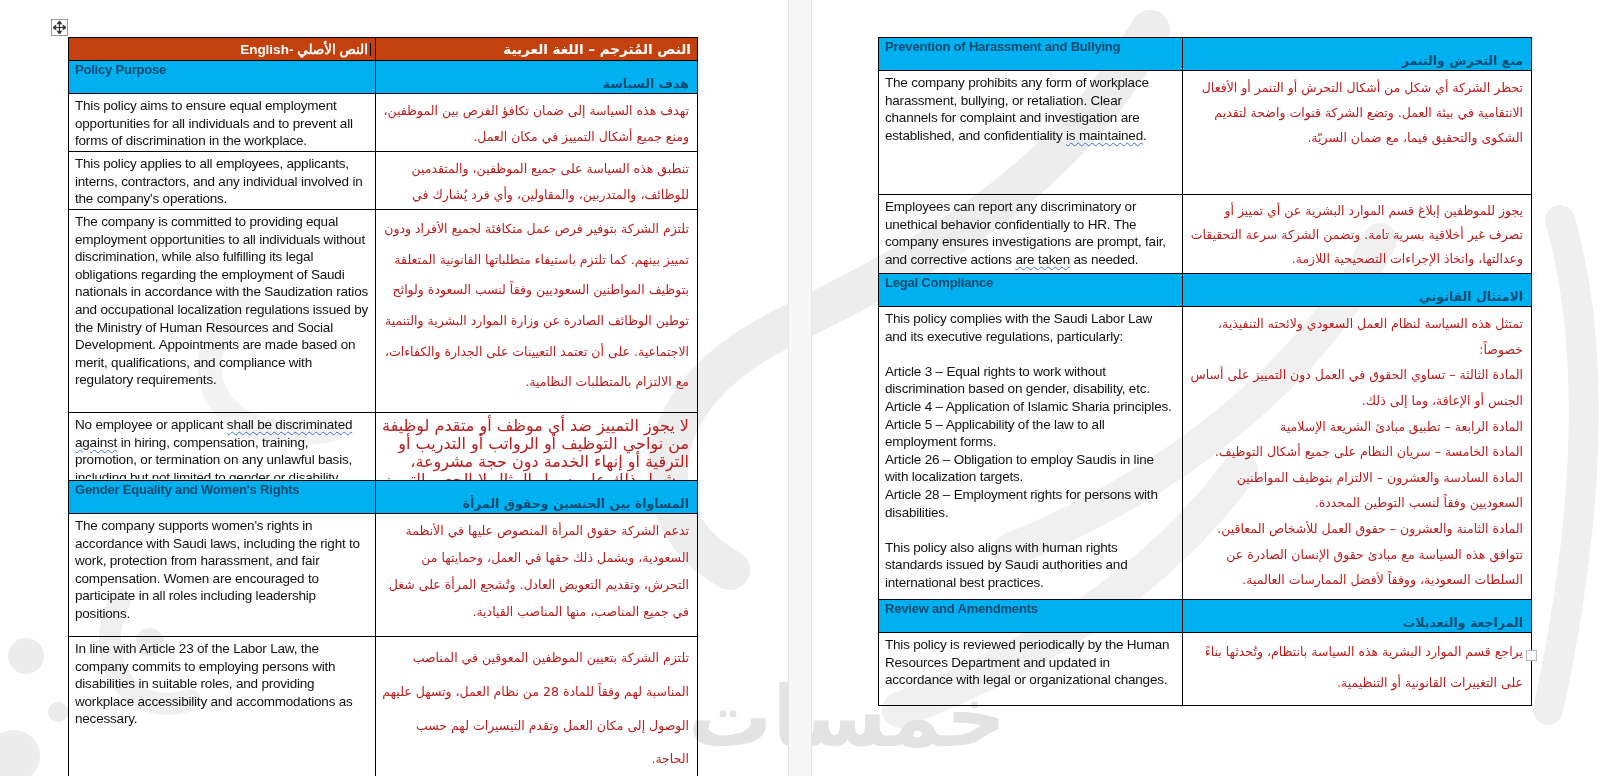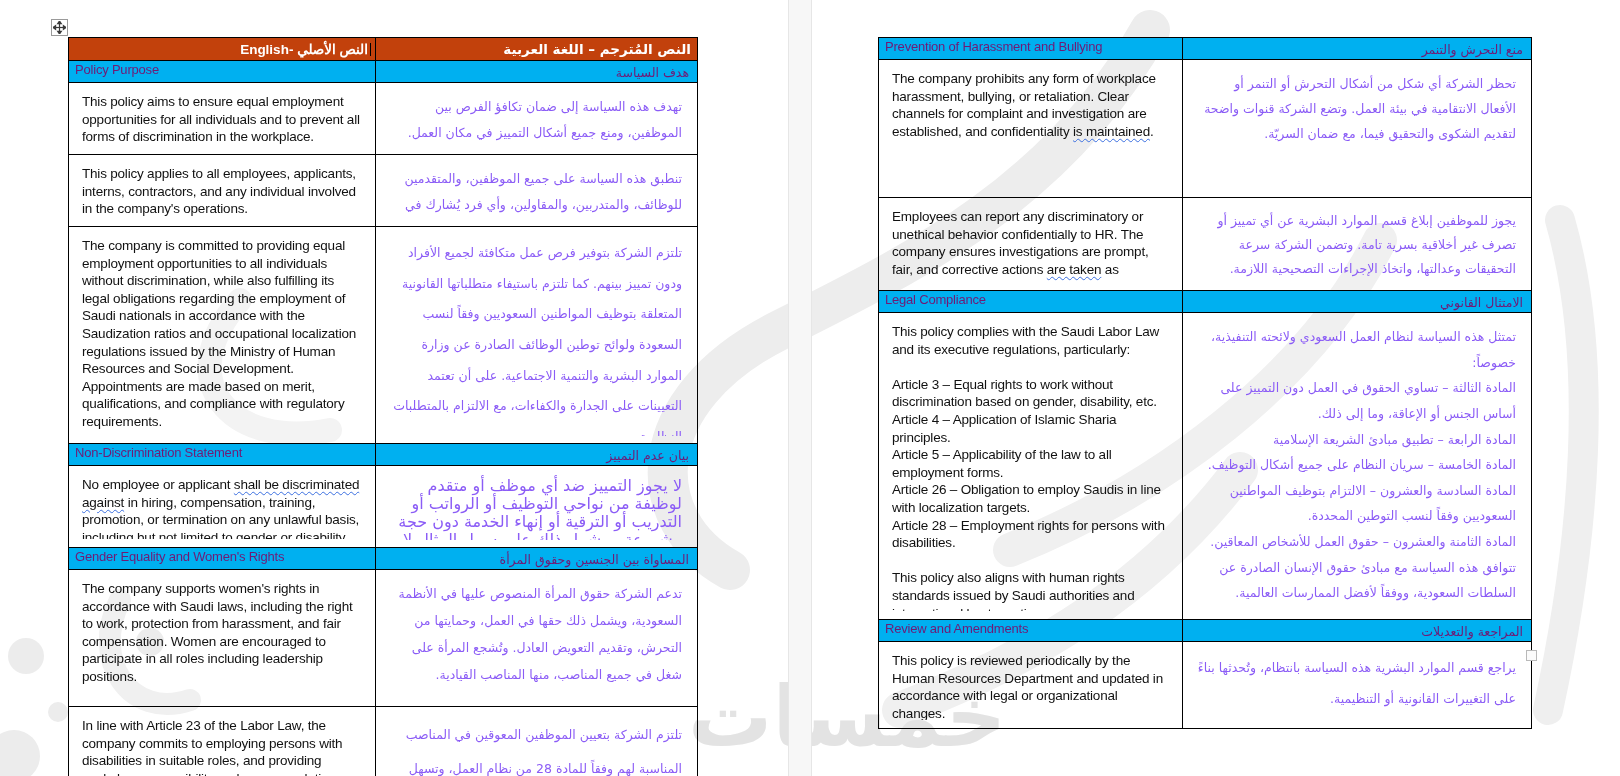--- a/index.html
+++ b/index.html
@@ -8,34 +8,34 @@
   
   .wm-svg{position:absolute;left:0;top:0;z-index:1;}
   .wm-word{position:absolute;left:688px;top:668px;z-index:1;
            font-family:"DejaVu Sans",sans-serif;font-weight:bold;
            font-size:84px;color:#e3e3e3;letter-spacing:3px;direction:rtl;}
   
   .page-gap{position:absolute;left:788px;top:0;width:22px;height:776px;z-index:2;
             background:#f7f7f7;border-left:1px solid #e6e6e6;border-right:1px solid #e6e6e6;}
   
   .doc-table{position:absolute;top:37px;z-index:3;border-collapse:collapse;table-layout:fixed;}
-  .doc-table td{border:1px solid #000;vertical-align:top;padding:7px;background:transparent;}
+  .doc-table td{border:1px solid #000;vertical-align:top;padding:0;background:transparent;}
   .t-left{left:68px;width:629px;}
   .t-right{left:878px;width:653px;}
   .top-h td{background:#c2410c;color:#fff;font-weight:bold;}
   .top-h .en{font-size:13.5px;text-align:right;padding:3px 4px 3px 6px;}
   .top-h .ar{font-size:13.5px;text-align:right;direction:rtl;
              font-family:"DejaVu Sans",sans-serif;padding:3px 6px;}
-  .sec-h td{background:#00b0f0;color:#701a75;font-weight:normal;}
+  .sec-h td{background:#00b0f0;color:#0c4a6e;font-weight:bold;}
   .sec-h .en{font-size:13px;padding:1px 6px 2px 6px;letter-spacing:-0.2px;}
   .sec-h .ar{font-size:12.5px;direction:rtl;text-align:right;
-             font-family:"DejaVu Sans",sans-serif;padding:4px 8px 2px 6px;}
+             font-family:"DejaVu Sans",sans-serif;padding:15px 8px 2px 6px;}
   .b-en{font-size:13.5px;letter-spacing:-0.2px;line-height:17.6px;color:#111;}
   .b-en .cellbox{padding:3px 6px 0 6px;overflow:hidden;white-space:pre-line;}
-  .b-ar{font-family:"DejaVu Sans",sans-serif;font-size:12.5px;color:#8b5cf6;
+  .b-ar{font-family:"DejaVu Sans",sans-serif;font-size:12.5px;color:#b91c1c;
         direction:rtl;text-align:right;}
   .b-ar .cellbox{padding:4px 8px 0 6px;overflow:hidden;white-space:pre-line;}
   .wavy{text-decoration:underline;text-decoration-style:wavy;
         text-decoration-color:#3b6fe0;text-decoration-thickness:1px;text-underline-offset:2px;}
   .caret{display:inline-block;width:1px;height:13px;background:#000;
          vertical-align:-2px;margin-left:2px;}
   
   .move-handle{position:absolute;left:51px;top:19px;width:17px;height:17px;z-index:4;
                background:#fff;border:1px solid #9a9a9a;box-sizing:border-box;
                display:flex;align-items:center;justify-content:center;}
@@ -114,24 +114,20 @@
           </td>
         </tr>
         <tr>
           <td class="b-en">
             <div class="cellbox" style="height: 198px;"><span>The company is committed to providing equal employment opportunities to all individuals without discrimination, while also fulfilling its legal obligations regarding the employment of Saudi nationals in accordance with the Saudization ratios and occupational localization regulations issued by the Ministry of Human Resources and Social Development. Appointments are made based on merit, qualifications, and compliance with regulatory requirements.</span></div>
           </td>
           <td class="b-ar">
             <div class="cellbox" style="height: 198px; line-height: 2.45;">تلتزم الشركة بتوفير فرص عمل متكافئة لجميع الأفراد ودون تمييز بينهم. كما تلتزم باستيفاء متطلباتها القانونية المتعلقة بتوظيف المواطنين السعوديين وفقاً لنسب السعودة ولوائح توطين الوظائف الصادرة عن وزارة الموارد البشرية والتنمية الاجتماعية. على أن تعتمد التعيينات على الجدارة والكفاءات، مع الالتزام بالمتطلبات النظامية.</div>
           </td>
         </tr>
-        <tr class="sec-h">
-          <td class="en">Non-Discrimination Statement</td>
-          <td class="ar">بيان عدم التمييز</td>
-        </tr>
         <tr>
           <td class="b-en">
             <div class="cellbox" style="height: 63px;"><span>No employee or applicant </span><span class="wavy">shall be discriminated against</span><span> in hiring, compensation, training, promotion, or termination on any unlawful basis, including but not limited to gender or disability.</span></div>
           </td>
           <td class="b-ar">
             <div class="cellbox" style="height: 63px; line-height: 1.12; font-size: 16px;">لا يجوز التمييز ضد أي موظف أو متقدم لوظيفة من نواحي التوظيف أو الرواتب أو التدريب أو الترقية أو إنهاء الخدمة دون حجة مشروعة، ويشمل ذلك على سبيل المثال لا الحصر التمييز الجنسي أو الإعاقة.</div>
           </td>
         </tr>
         <tr class="sec-h">
           <td class="en">Gender Equality and Women's Rights</td>

